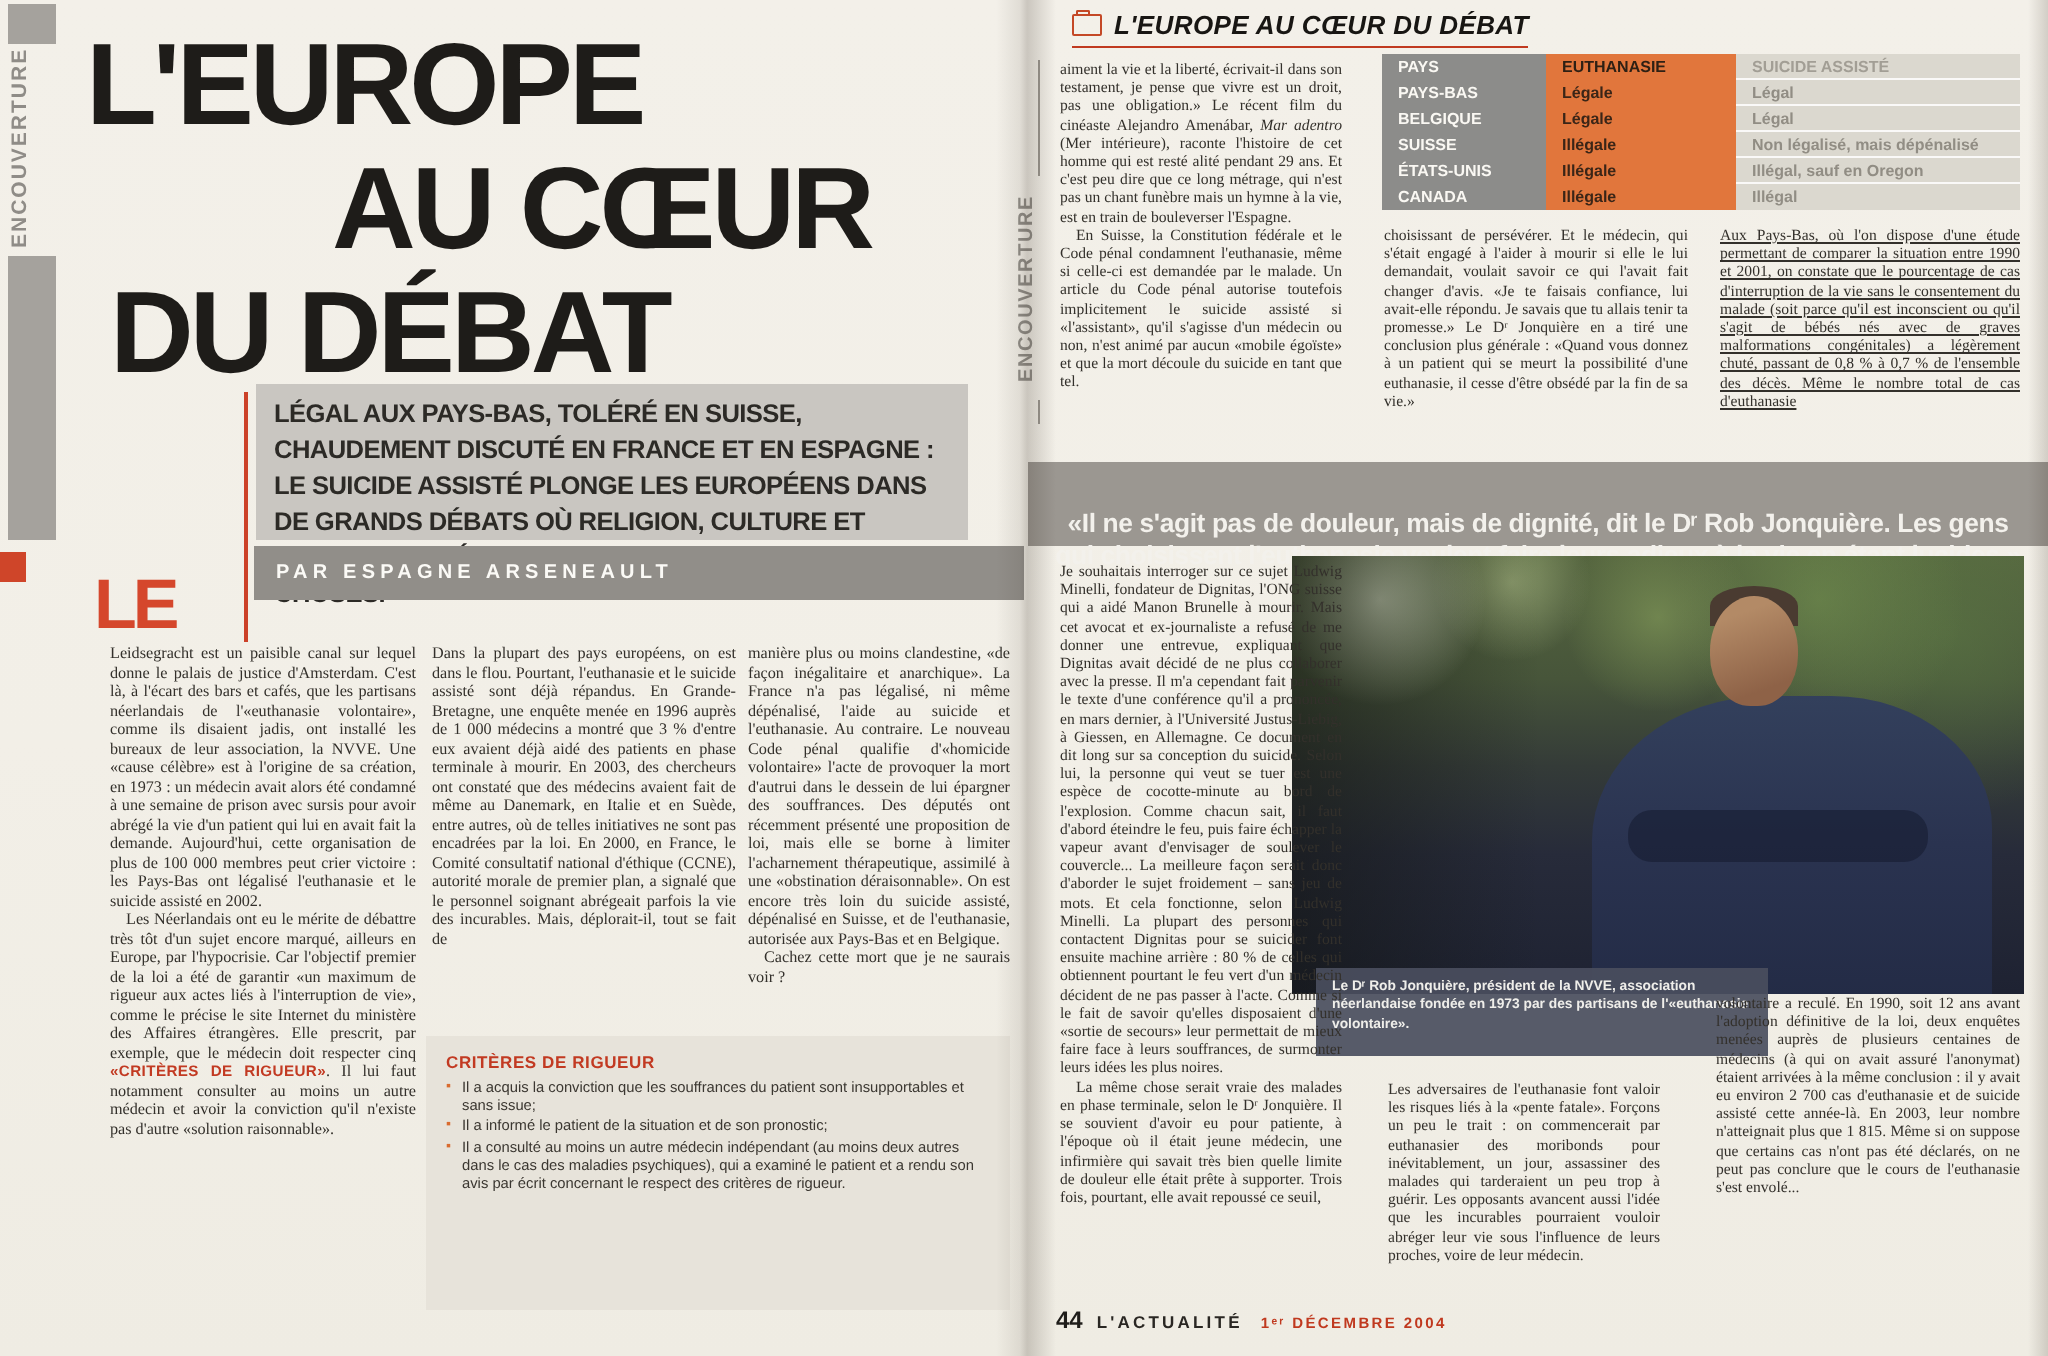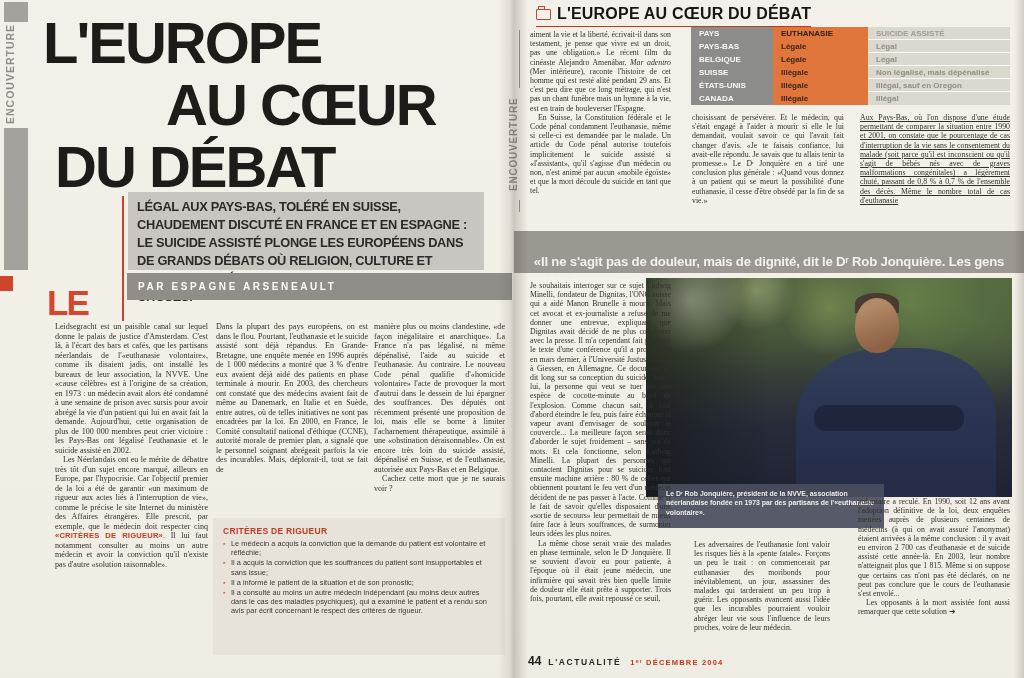--- a/index.html
+++ b/index.html
@@ -48,22 +48,22 @@
   .criteria ul{list-style:none;margin:0;padding:0;}
   .criteria li{position:relative;padding-left:8px;font-size:7.4px;line-height:9.2px;color:#3b3731;margin-bottom:1px;}
   .criteria li::before{content:"▪";position:absolute;left:0;top:0;color:#d96b2f;font-size:7px;}
   .footer-left{left:16px;top:652px;margin-top:28px;}
   
   .rp-header{position:absolute;left:536px;top:5px;padding-bottom:3px;border-bottom:1px solid #c0391f;
     display:flex;align-items:center;gap:6px;}
   .folder-icon{position:relative;display:inline-block;width:13px;height:9px;border:1.4px solid #c44826;border-radius:1px;}
   .folder-icon::before{content:"";position:absolute;left:1px;top:-3.5px;width:5px;height:2px;
     border:1.4px solid #c44826;border-bottom:none;border-radius:1px 1px 0 0;}
-  .rp-header-text{font-family:"Liberation Sans",sans-serif;font-weight:bold;font-size:16px;
-    letter-spacing:.2px;color:#181613;white-space:nowrap;}
+  .rp-header-text{font-family:"Liberation Sans",sans-serif;font-weight:bold;font-size:13px;
+    letter-spacing:.2px;color:#181613;white-space:nowrap;font-style:italic;}
   .edge-r-line1{position:absolute;left:519px;top:30px;width:1px;height:58px;background:#9a968f;}
   .edge-r-vtext{position:absolute;left:508px;top:92px;height:104px;width:22px;
     writing-mode:vertical-rl;transform:rotate(180deg);
     font-family:"Liberation Sans",sans-serif;font-weight:bold;font-size:10px;
     letter-spacing:.8px;color:#918e88;text-align:center;}
   .edge-r-line2{position:absolute;left:519px;top:200px;width:1px;height:12px;background:#9a968f;}
   .rcol{font-size:7.8px;line-height:9.2px;}
   .col-r1a{left:530px;top:30px;width:141px;}
   .col-r2a{left:692px;top:113px;width:152px;}
   .col-r3a{left:860px;top:113px;width:150px;text-decoration:underline;}
@@ -146,21 +146,20 @@
     </div>
 
     <div class="col col-l3">
       <p>manière plus ou moins clandestine, «de façon inégalitaire et anarchique». La France n'a pas légalisé, ni même dépénalisé, l'aide au suicide et l'euthanasie. Au contraire. Le nouveau Code pénal qualifie d'«homicide volontaire» l'acte de provoquer la mort d'autrui dans le dessein de lui épargner des souffrances. Des députés ont récemment présenté une proposition de loi, mais elle se borne à limiter l'acharnement thérapeutique, assimilé à une «obstination déraisonnable». On est encore très loin du suicide assisté, dépénalisé en Suisse, et de l'euthanasie, autorisée aux Pays-Bas et en Belgique.</p>
       <p class="ind">Cachez cette mort que je ne saurais voir ?</p>
     </div>
 
     <div class="criteria">
       <div class="criteria-title">CRITÈRES DE RIGUEUR</div>
       <ul>
-        <li>Le médecin a acquis la conviction que la demande du patient est volontaire et réfléchie;</li>
         <li>Il a acquis la conviction que les souffrances du patient sont insupportables et sans issue;</li>
         <li>Il a informé le patient de la situation et de son pronostic;</li>
         <li>Il a consulté au moins un autre médecin indépendant (au moins deux autres dans le cas des maladies psychiques), qui a examiné le patient et a rendu son avis par écrit concernant le respect des critères de rigueur.</li>
       </ul>
     </div>
 
     <div class="footer footer-left">
       <span class="pn">42</span><span class="mag">L'ACTUALITÉ</span><span class="date">1ᵉʳ DÉCEMBRE 2004</span>
     </div>
   </div>
@@ -235,21 +234,20 @@
       <p>Je souhaitais interroger sur ce sujet Ludwig Minelli, fondateur de Dignitas, l'ONG suisse qui a aidé Manon Brunelle à mourir. Mais cet avocat et ex-journaliste a refusé de me donner une entrevue, expliquant que Dignitas avait décidé de ne plus collaborer avec la presse. Il m'a cependant fait parvenir le texte d'une conférence qu'il a prononcée, en mars dernier, à l'Université Justus-Liebig, à Giessen, en Allemagne. Ce document en dit long sur sa conception du suicide. Selon lui, la personne qui veut se tuer est une espèce de cocotte-minute au bord de l'explosion. Comme chacun sait, il faut d'abord éteindre le feu, puis faire échapper la vapeur avant d'envisager de soulever le couvercle... La meilleure façon serait donc d'aborder le sujet froidement – sans jeu de mots. Et cela fonctionne, selon Ludwig Minelli. La plupart des personnes qui contactent Dignitas pour se suicider font ensuite machine arrière : 80 % de celles qui obtiennent pourtant le feu vert d'un médecin décident de ne pas passer à l'acte. Comme si le fait de savoir qu'elles disposaient d'une «sortie de secours» leur permettait de mieux faire face à leurs souffrances, de surmonter leurs idées les plus noires.</p>
       <p class="ind">La même chose serait vraie des malades en phase terminale, selon le Dʳ Jonquière. Il se souvient d'avoir eu pour patiente, à l'époque où il était jeune médecin, une infirmière qui savait très bien quelle limite de douleur elle était prête à supporter. Trois fois, pourtant, elle avait repoussé ce seuil,</p>
     </div>
 
     <div class="col rcol col-r2b">
       <p>Les adversaires de l'euthanasie font valoir les risques liés à la «pente fatale». Forçons un peu le trait : on commencerait par euthanasier des moribonds pour inévitablement, un jour, assassiner des malades qui tarderaient un peu trop à guérir. Les opposants avancent aussi l'idée que les incurables pourraient vouloir abréger leur vie sous l'influence de leurs proches, voire de leur médecin.</p>
     </div>
 
     <div class="col rcol col-r3b">
       <p>volontaire a reculé. En 1990, soit 12 ans avant l'adoption définitive de la loi, deux enquêtes menées auprès de plusieurs centaines de médecins (à qui on avait assuré l'anonymat) étaient arrivées à la même conclusion : il y avait eu environ 2 700 cas d'euthanasie et de suicide assisté cette année-là. En 2003, leur nombre n'atteignait plus que 1 815. Même si on suppose que certains cas n'ont pas été déclarés, on ne peut pas conclure que le cours de l'euthanasie s'est envolé...</p>
-      <p class="ind">Les opposants à la mort assistée font aussi remarquer que cette solution ➔</p>
     </div>
 
     <div class="footer footer-right">
       <span class="pn">44</span><span class="mag">L'ACTUALITÉ</span><span class="date">1ᵉʳ DÉCEMBRE 2004</span>
     </div>
   </div>
 
   <div class="gutter"></div>
   <div class="right-edge"></div>
 </div>

